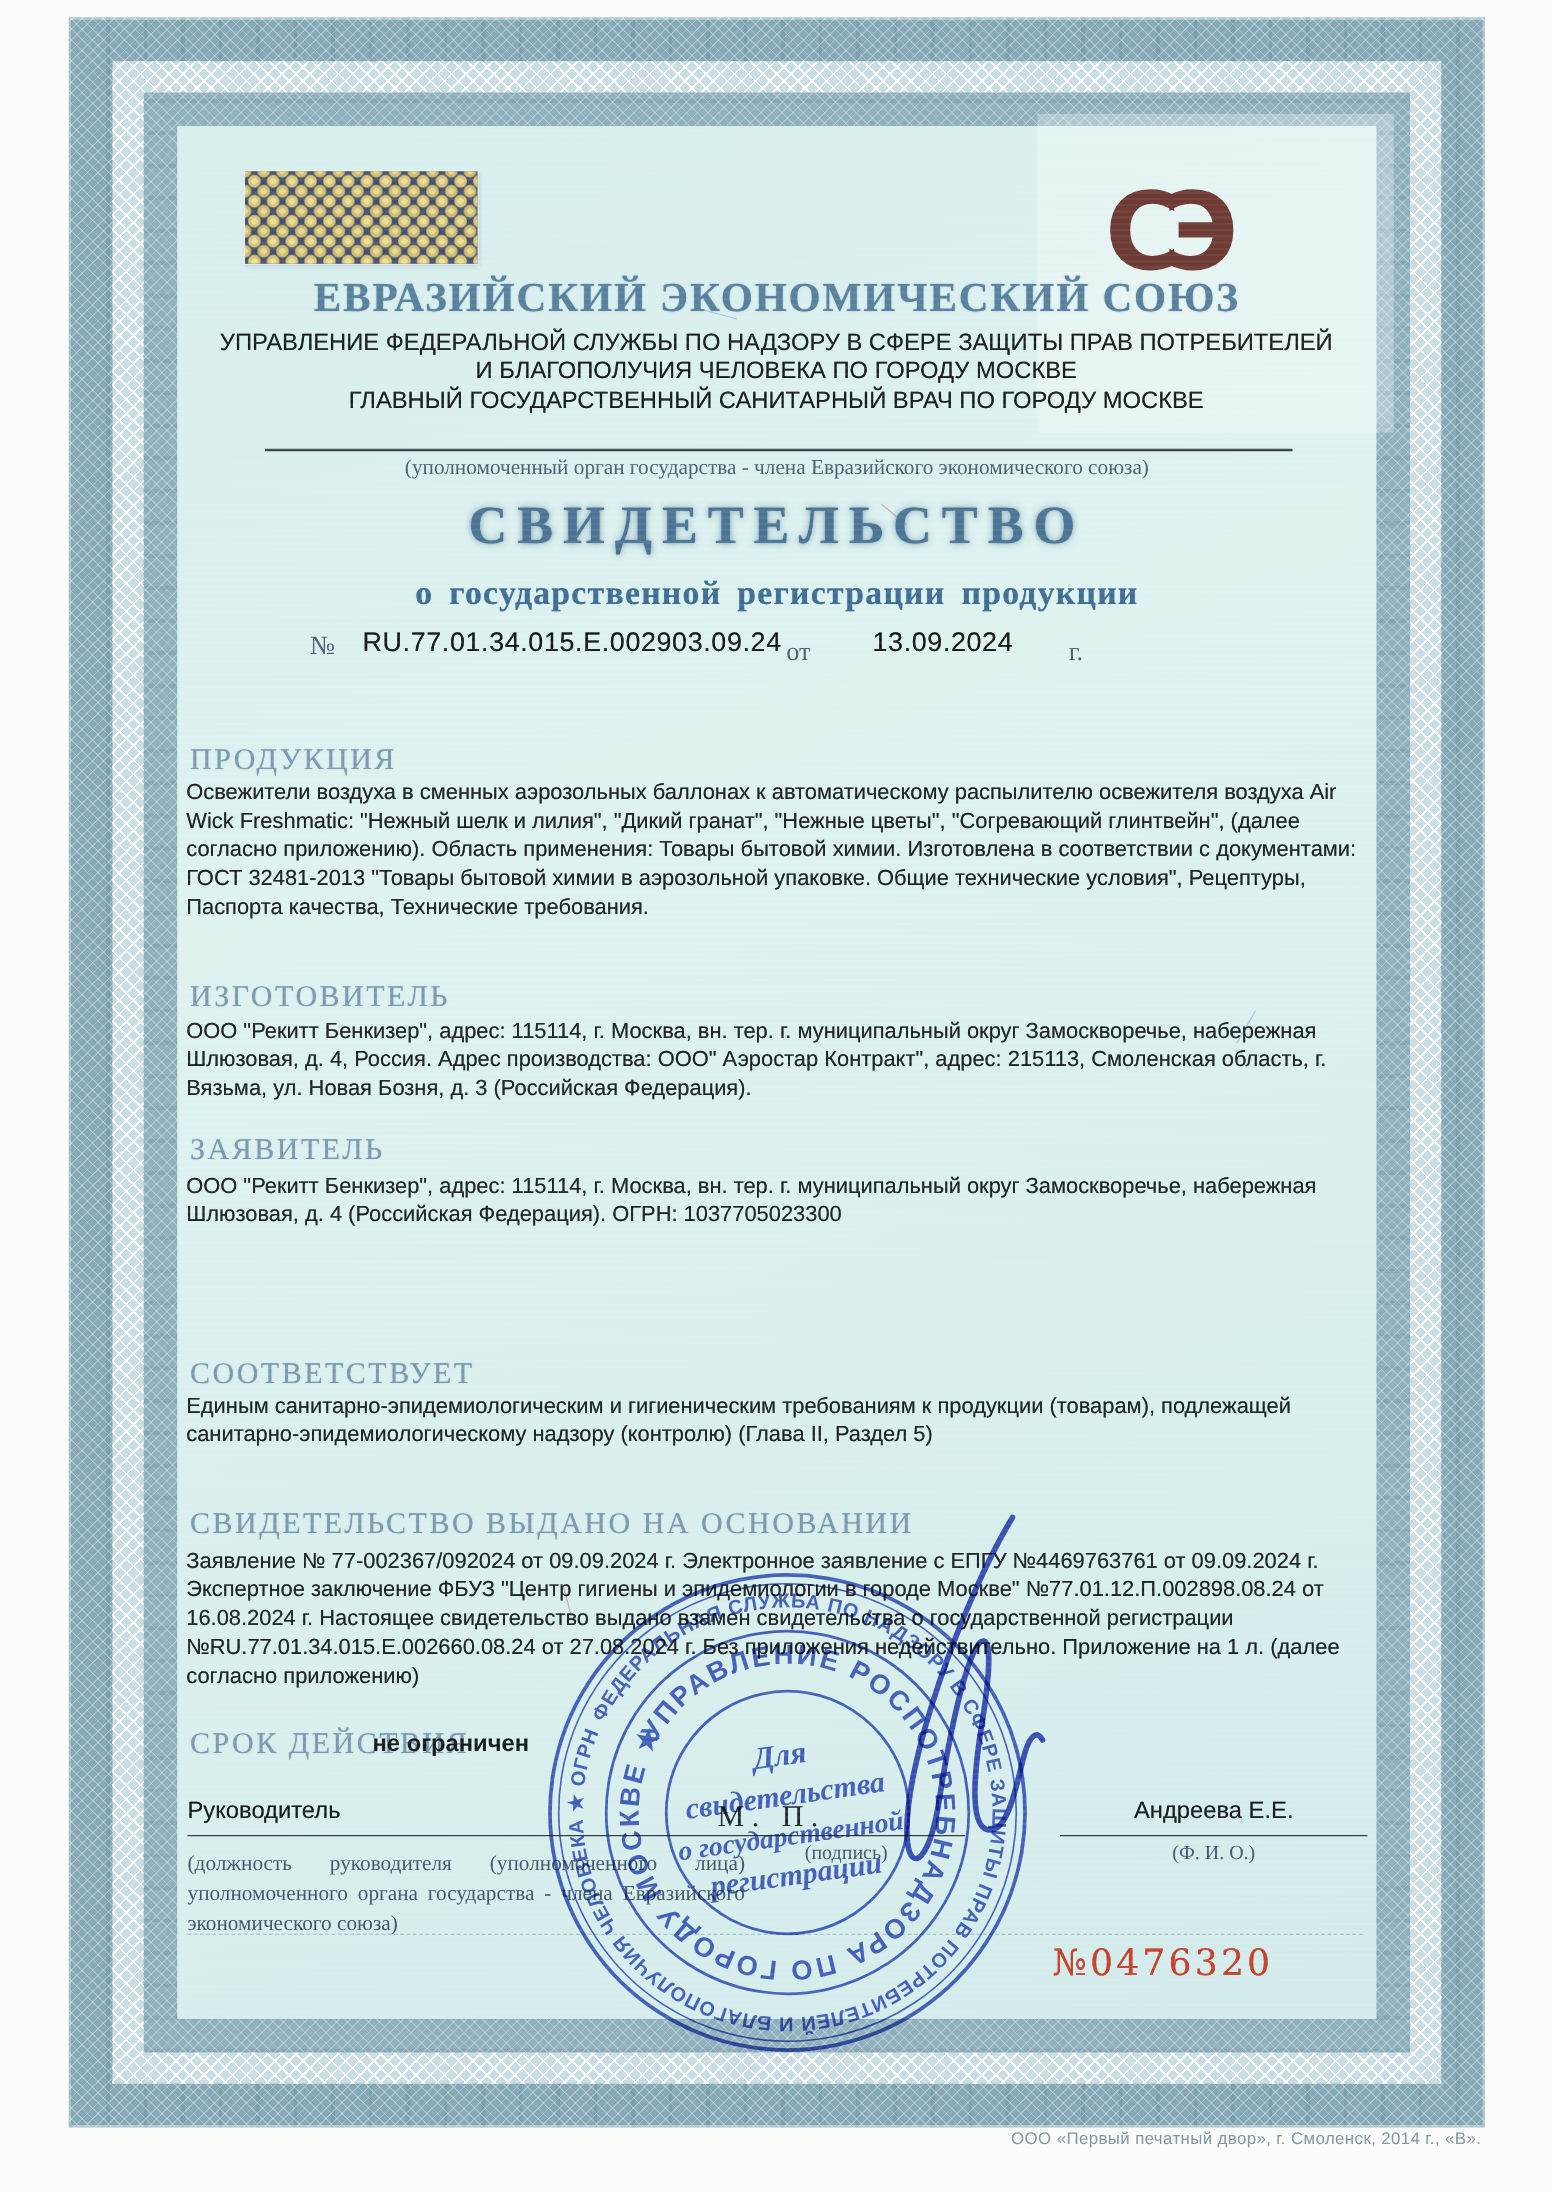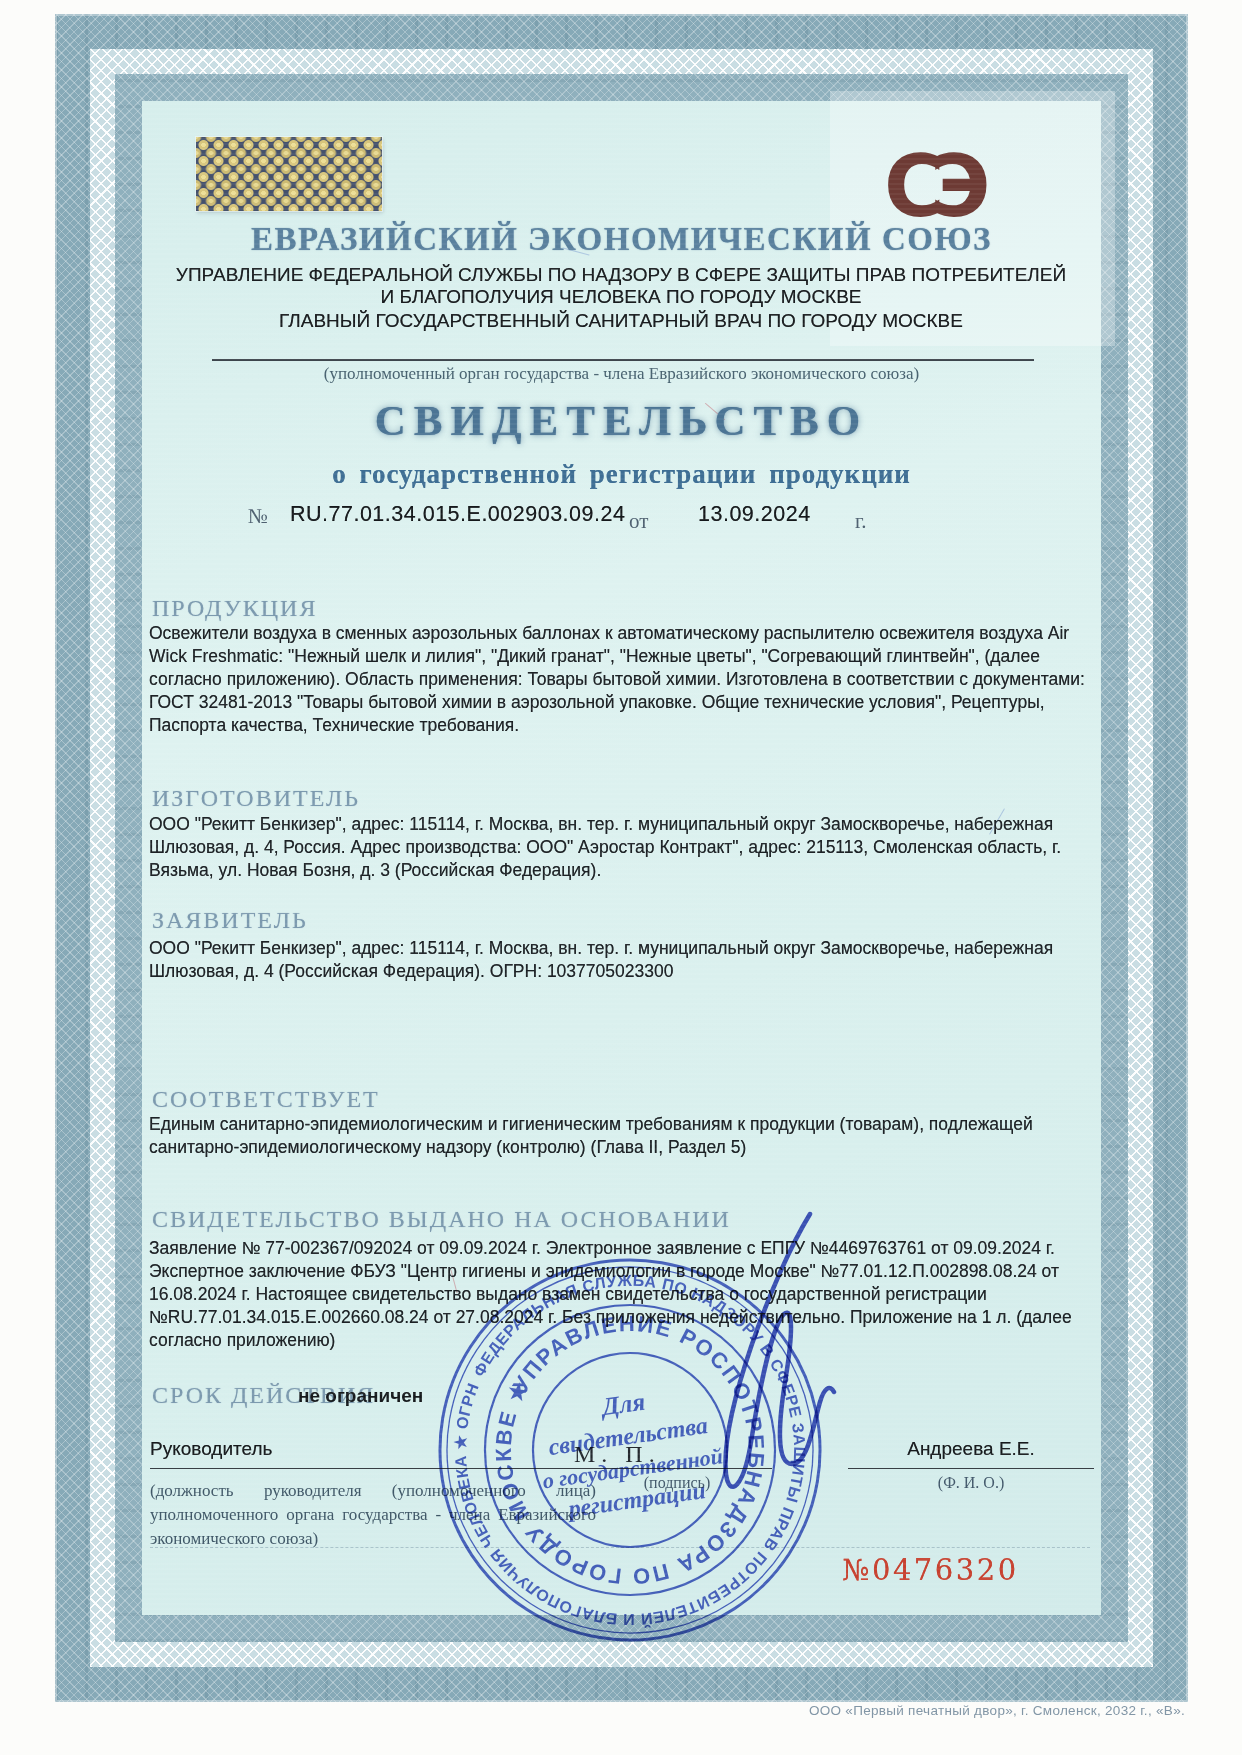--- a/index.html
+++ b/index.html
@@ -184,14 +184,14 @@
       <svg class="abs autograph" viewBox="0 0 200 300">
         <path d="M 168,8 C 130,70 78,210 84,268 C 87,292 102,284 110,230
                  C 120,168 132,118 142,108 C 152,100 150,132 144,170
                  C 136,218 134,258 150,258 C 166,258 172,216 178,196
                  C 182,182 188,178 192,186" fill="none" stroke="#3346bb" stroke-width="4.5" stroke-linecap="round" stroke-linejoin="round" opacity="0.92"></path>
       </svg>
 
     </div>
   </div>
 
-  <div class="credit">ООО «Первый печатный двор»,  г. Смоленск,  2032 г., «В».</div>
+  <div class="credit">ООО «Первый печатный двор»,  г. Смоленск,  2014 г., «В».</div>
 </div>
 
 </body></html>

